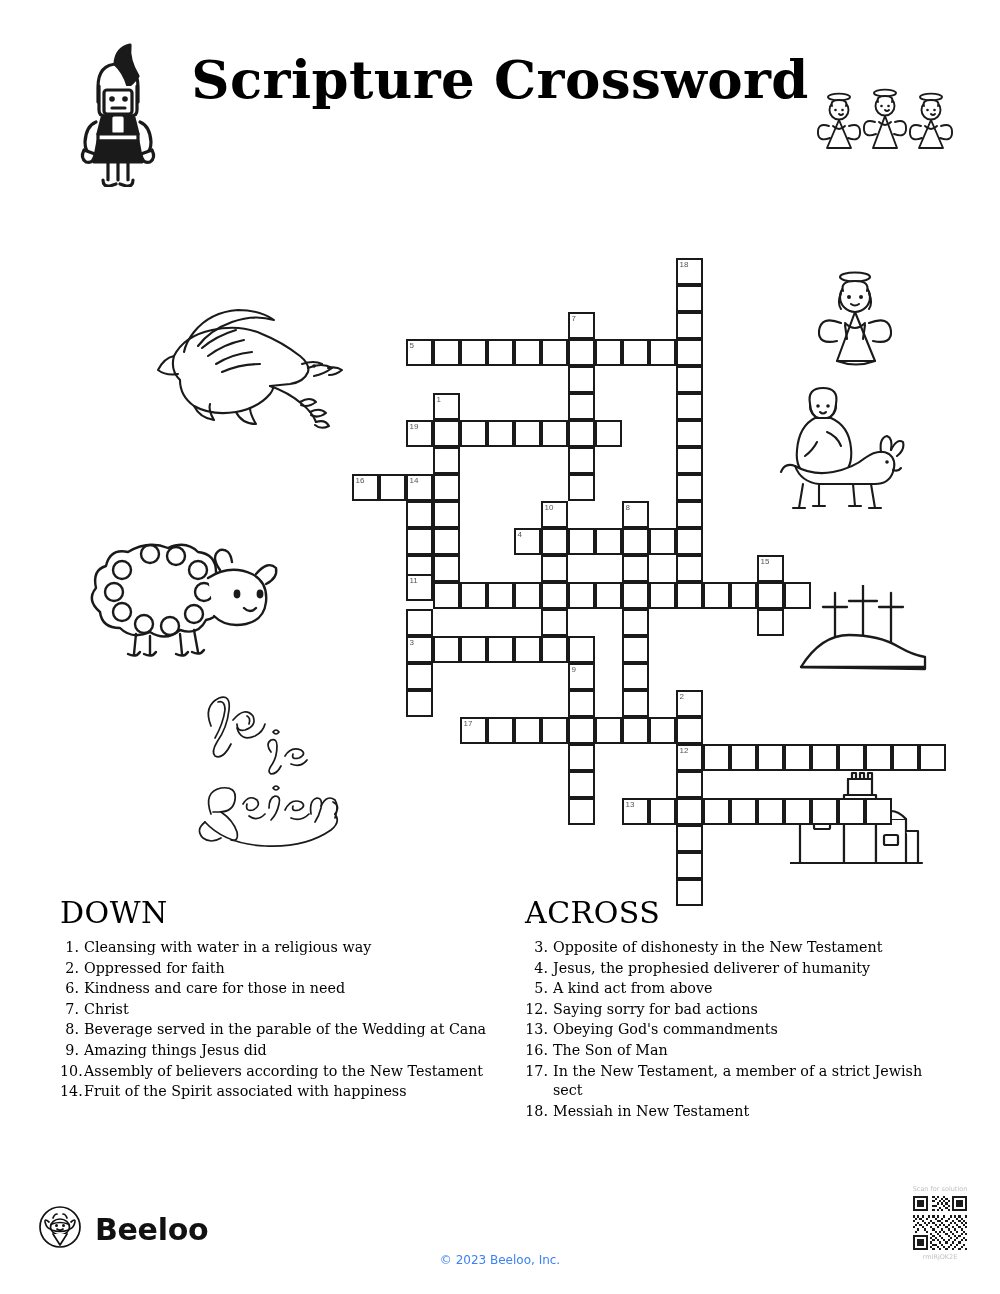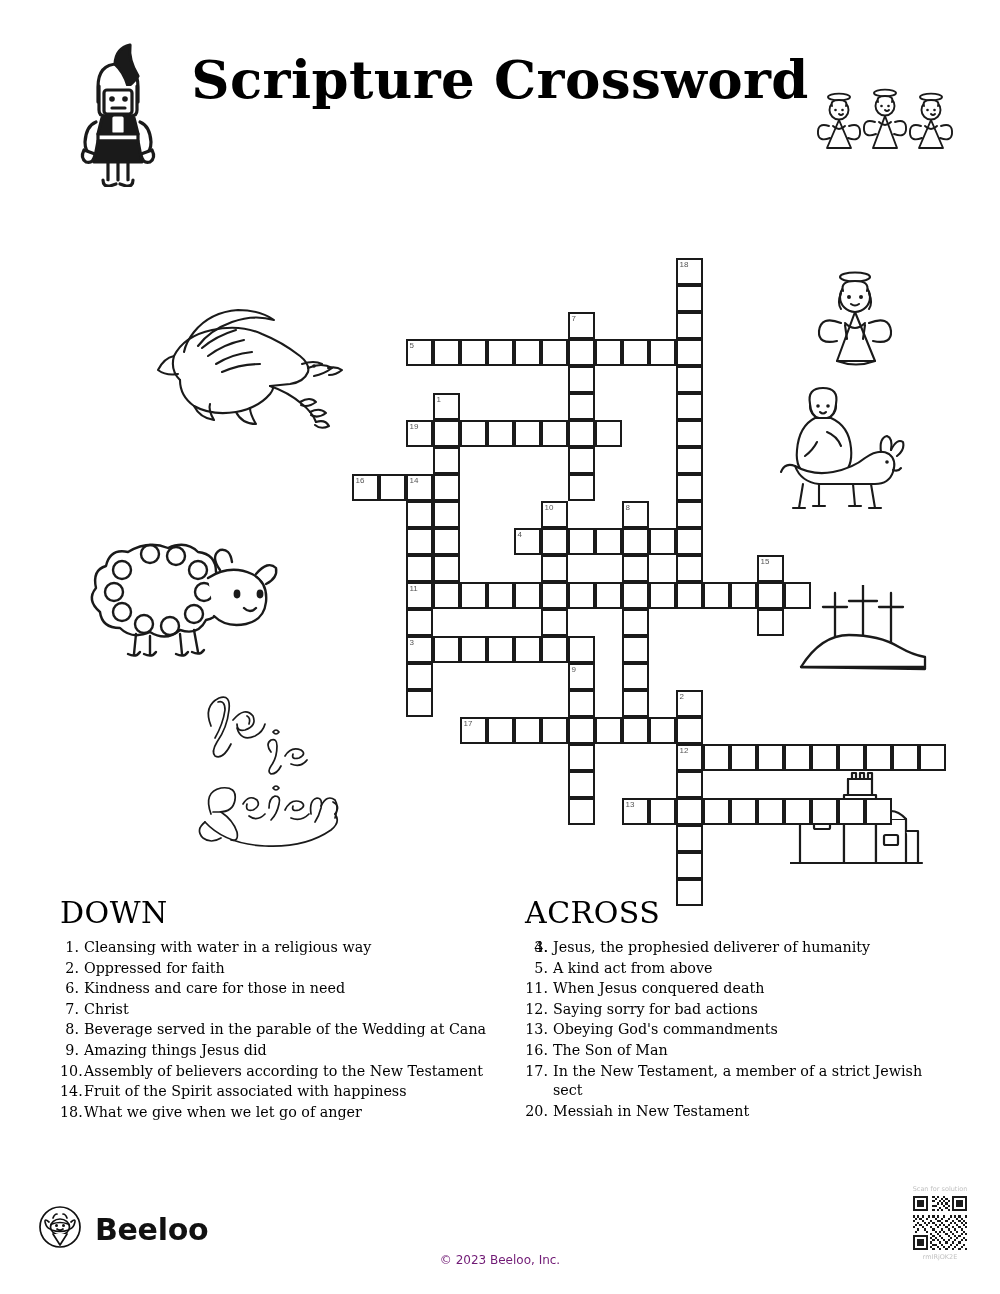--- a/index.html
+++ b/index.html
@@ -85,21 +85,21 @@
 
   
   .footer { position: absolute; left: 0; top: 1165px; width: 1000px; height: 129px; }
   .brand { position: absolute; left: 38px; top: 40px; display: flex; align-items: center; gap: 13px; }
   .brand-name {
     font-family: "DejaVu Sans", sans-serif;
     font-size: 30px; font-weight: 700; color: #111; letter-spacing: -0.3px;
   }
   .copyright {
     position: absolute; left: 0; top: 88px; width: 1000px; text-align: center;
-    font-family: "DejaVu Sans", sans-serif; font-size: 12px; color: #701a75;
+    font-family: "DejaVu Sans", sans-serif; font-size: 12px; color: #3b82f6;
   }
   .qr-block { position: absolute; left: 905px; top: 20px; width: 70px; text-align: center; }
   .qr-label { font-family: "DejaVu Sans", sans-serif; font-size: 6.5px; color: #c2c2c2; margin-bottom: 3px; }
   .qr-code { width: 54px; height: 54px; margin: 0 auto; }
   .qr-id { font-family: "DejaVu Sans", sans-serif; font-size: 6.5px; color: #c2c2c2; margin-top: 3px; }
 </style>
 </head>
 <body>
 
 <div class="header">
@@ -407,21 +407,21 @@
       <div class="cell" style="left: 0px; top: 216px;">
         <span class="num">16</span>
       </div>
       <div class="cell" style="left: 27px; top: 216px;"></div>
       <div class="cell" style="left: 54px; top: 216px;">
         <span class="num">14</span>
       </div>
       <div class="cell" style="left: 54px; top: 243px;"></div>
       <div class="cell" style="left: 54px; top: 270px;"></div>
       <div class="cell" style="left: 54px; top: 297px;"></div>
-      <div class="cell" style="left: 54px; top: 324px;">
+      <div class="cell" style="left: 54px; top: 316px;">
         <span class="num">11</span>
       </div>
       <div class="cell" style="left: 54px; top: 351px;"></div>
       <div class="cell" style="left: 54px; top: 378px;">
         <span class="num">3</span>
       </div>
       <div class="cell" style="left: 54px; top: 405px;"></div>
       <div class="cell" style="left: 54px; top: 432px;"></div>
       <div class="cell" style="left: 189px; top: 243px;">
         <span class="num">10</span>
@@ -525,35 +525,33 @@
     <h2 class="clue-heading">DOWN</h2>
     <ul class="clue-list" id="down-list">
         <li class="clue-item"><span class="clue-num">1.</span><span>Cleansing with water in a religious way</span></li>
         <li class="clue-item"><span class="clue-num">2.</span><span>Oppressed for faith</span></li>
         <li class="clue-item"><span class="clue-num">6.</span><span>Kindness and care for those in need</span></li>
         <li class="clue-item"><span class="clue-num">7.</span><span>Christ</span></li>
         <li class="clue-item"><span class="clue-num">8.</span><span>Beverage served in the parable of the Wedding at Cana</span></li>
         <li class="clue-item"><span class="clue-num">9.</span><span>Amazing things Jesus did</span></li>
         <li class="clue-item"><span class="clue-num">10.</span><span>Assembly of believers according to the New Testament</span></li>
         <li class="clue-item"><span class="clue-num">14.</span><span>Fruit of the Spirit associated with happiness</span></li>
-        <li class="clue-item"><span class="clue-num">18.</span><span>What we give when we let go of anger</span></li>
       </ul>
   </div>
   <div class="clue-col clue-col-across clues-across">
     <h2 class="clue-heading">ACROSS</h2>
     <ul class="clue-list" id="across-list">
-        <li class="clue-item"><span class="clue-num">3.</span></li>
+        <li class="clue-item"><span class="clue-num">3.</span><span>Opposite of dishonesty in the New Testament</span></li>
         <li class="clue-item"><span class="clue-num">4.</span><span>Jesus, the prophesied deliverer of humanity</span></li>
         <li class="clue-item"><span class="clue-num">5.</span><span>A kind act from above</span></li>
-        <li class="clue-item"><span class="clue-num">11.</span><span>When Jesus conquered death</span></li>
         <li class="clue-item"><span class="clue-num">12.</span><span>Saying sorry for bad actions</span></li>
         <li class="clue-item"><span class="clue-num">13.</span><span>Obeying God's commandments</span></li>
         <li class="clue-item"><span class="clue-num">16.</span><span>The Son of Man</span></li>
         <li class="clue-item"><span class="clue-num">17.</span><span>In the New Testament, a member of a strict Jewish sect</span></li>
-        <li class="clue-item"><span class="clue-num">20.</span><span>Messiah in New Testament</span></li>
+        <li class="clue-item"><span class="clue-num">18.</span><span>Messiah in New Testament</span></li>
       </ul>
   </div>
 </div>
 
 <div class="footer">
   <div class="brand">
     <span>
       <svg viewBox="0 0 44 44" width="44" height="44">
         <circle cx="22" cy="22" r="20" fill="none" stroke="#111" stroke-width="1.7"></circle>
         <g fill="none" stroke="#111" stroke-width="1.7" stroke-linejoin="round" stroke-linecap="round">

